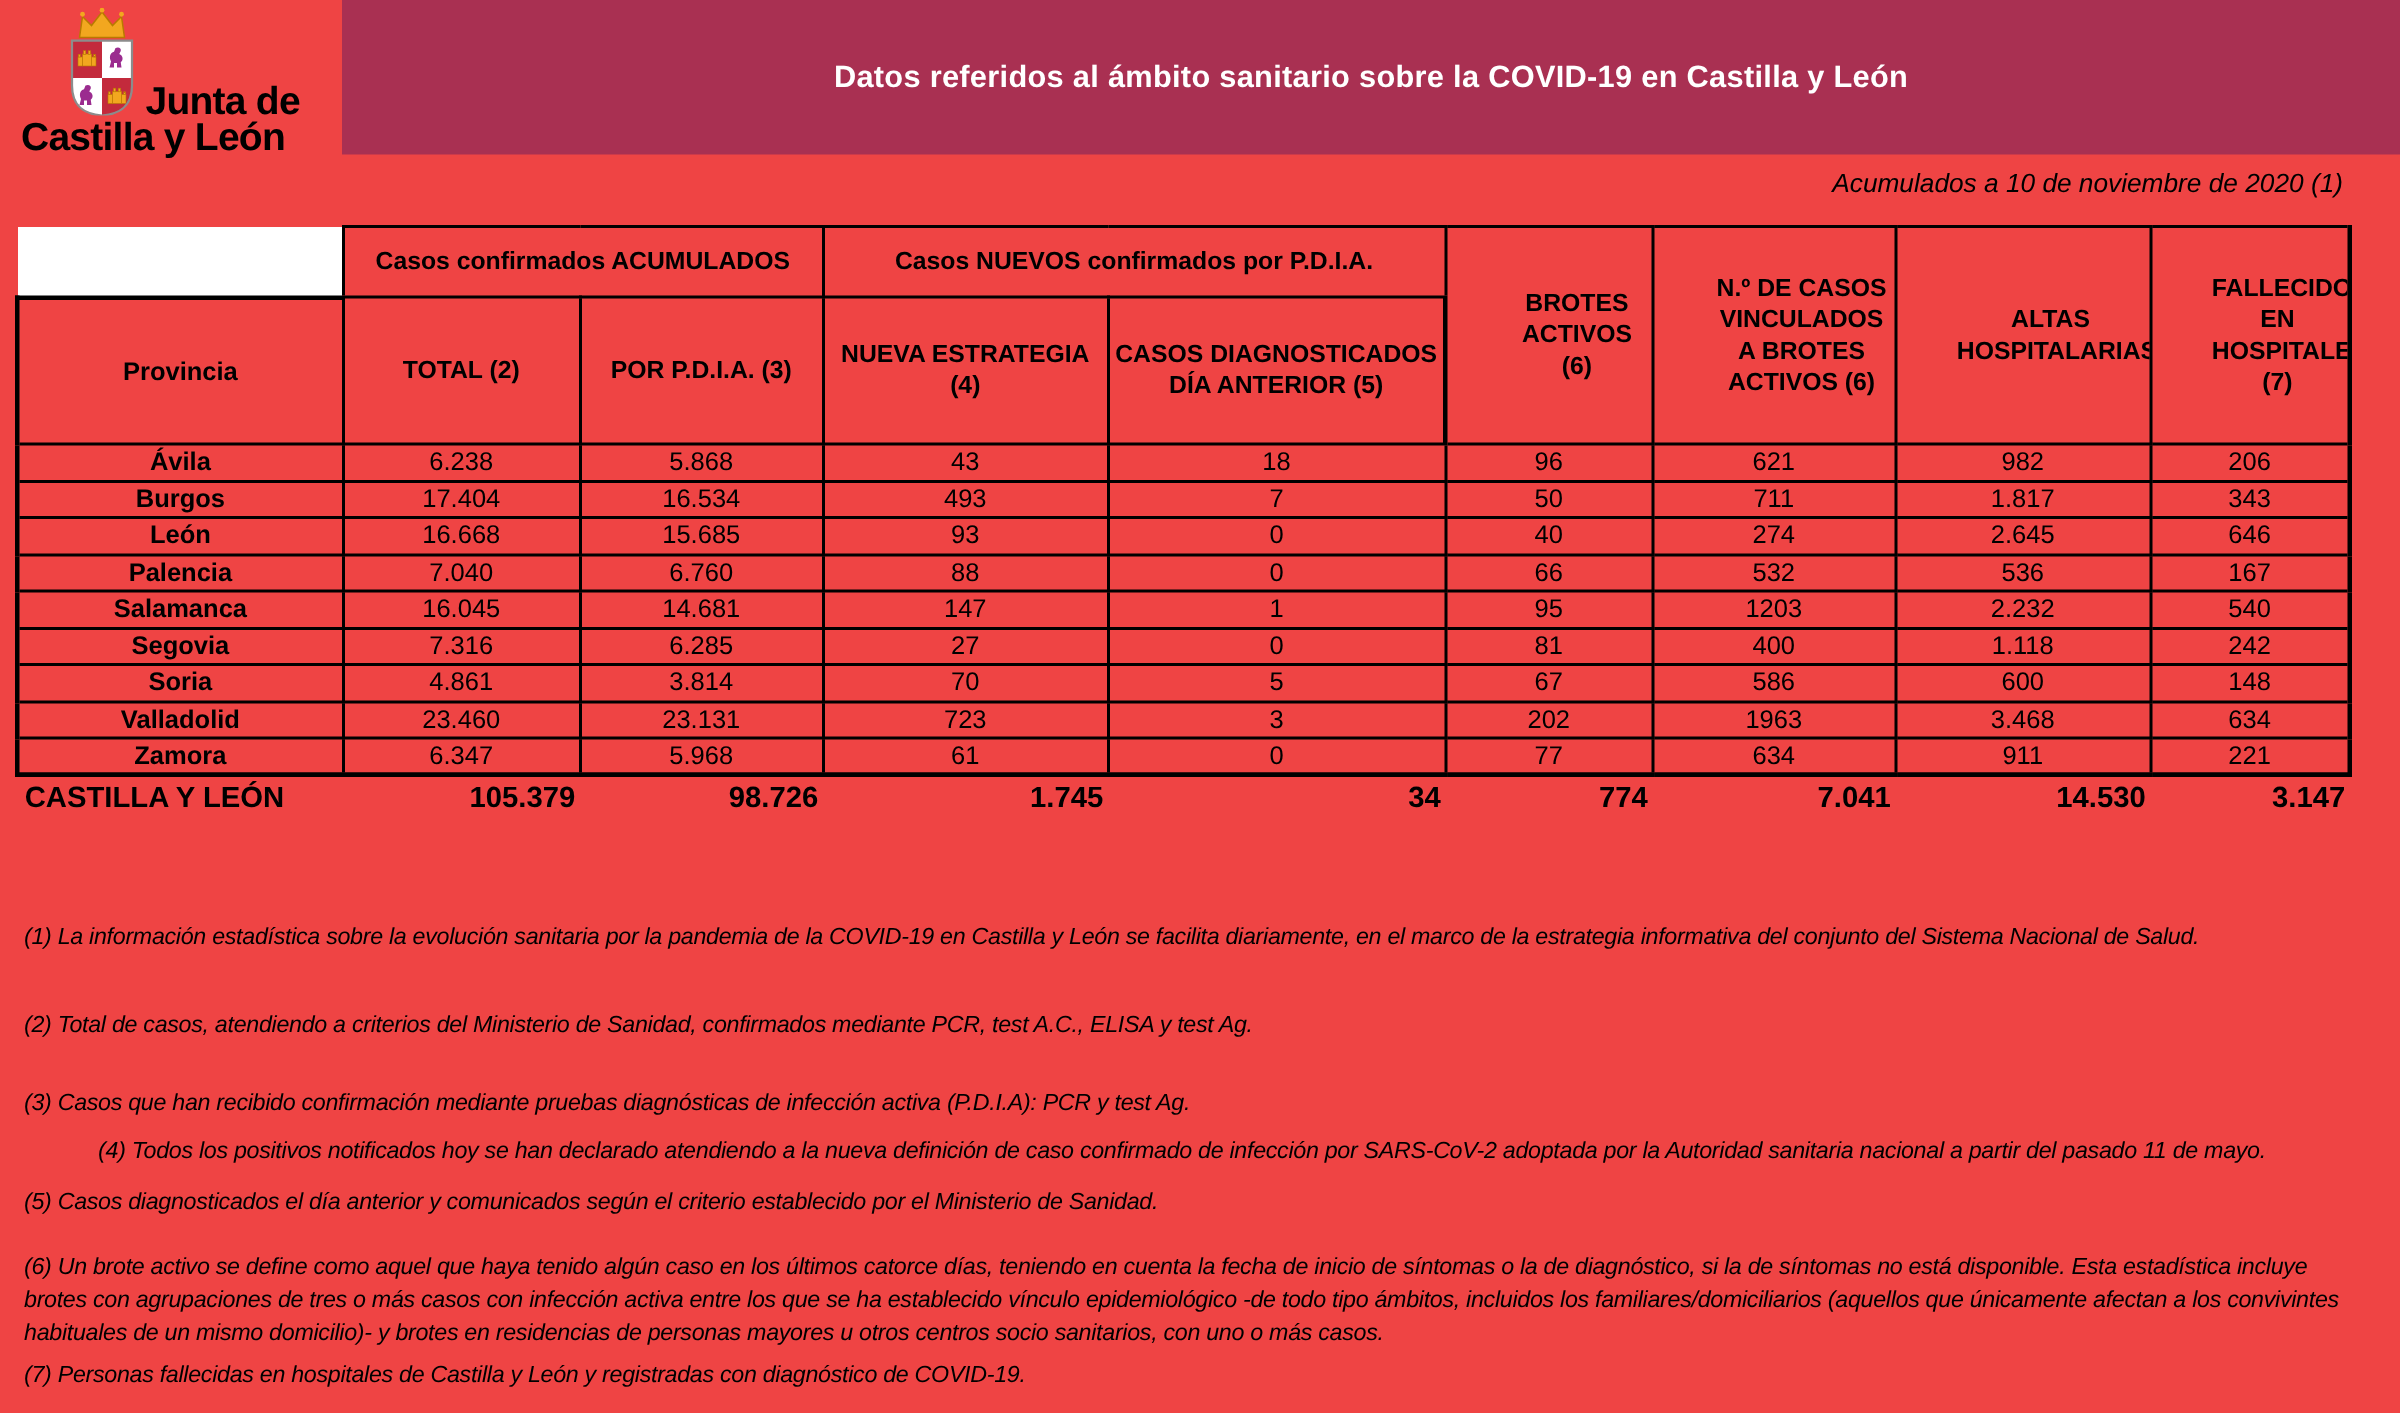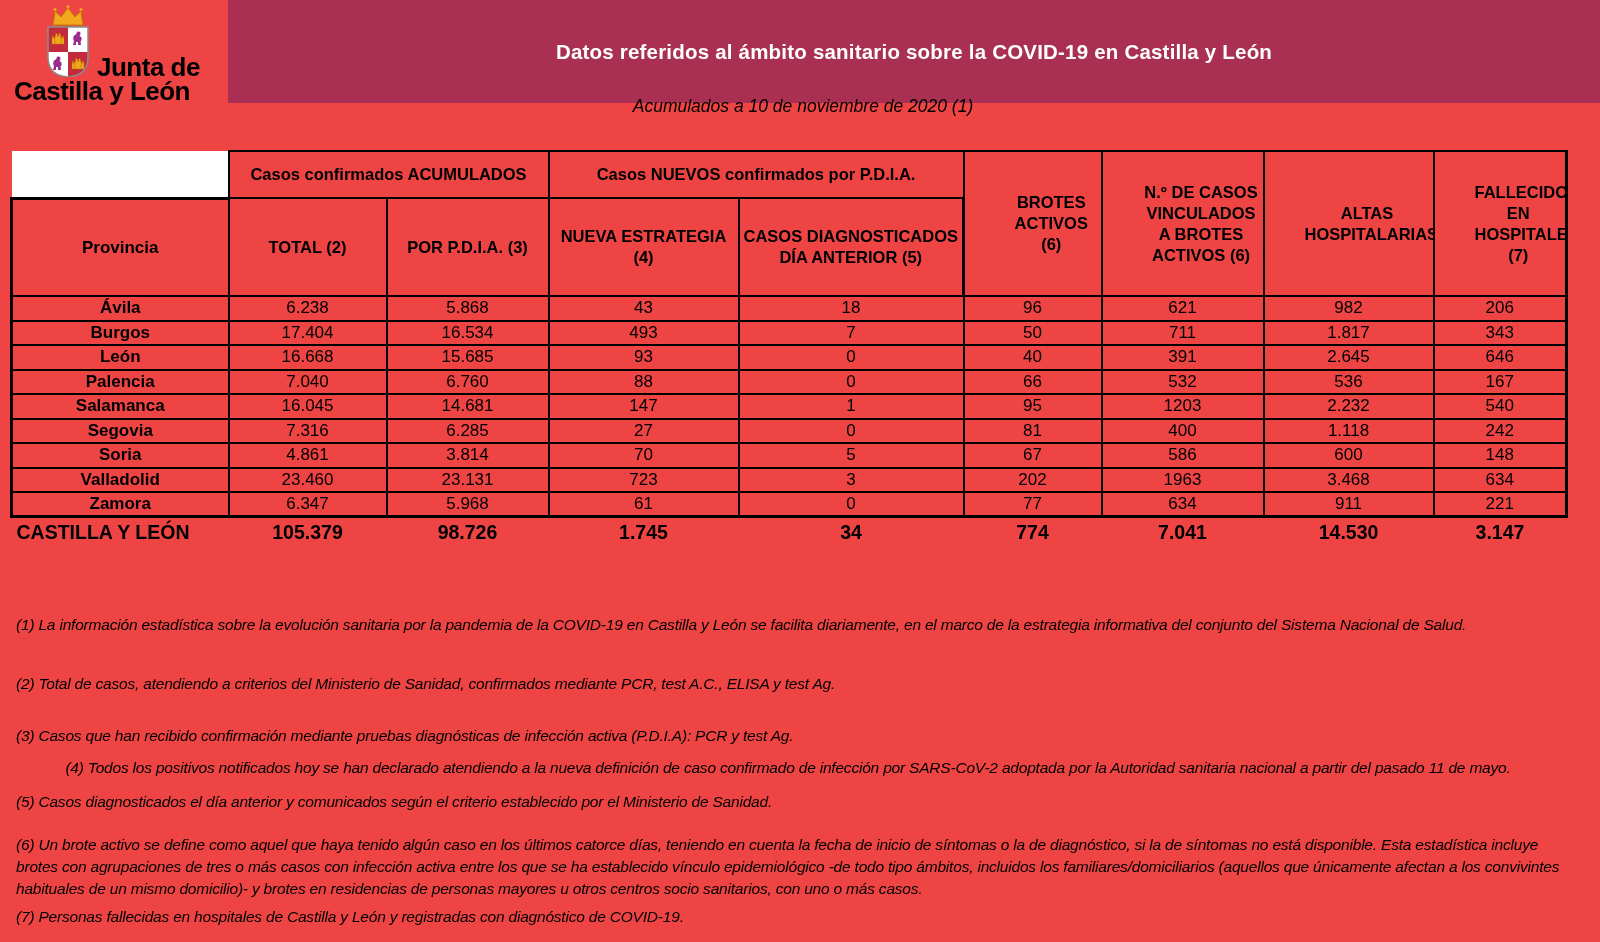--- a/index.html
+++ b/index.html
@@ -21,22 +21,22 @@
   .banner {
     position: absolute; left: 228px; right: 0; top: 0; height: 103px;
     background: #A93052;
     display: flex; align-items: center; justify-content: center;
   }
   .banner h1 {
     margin: 0; color: #fff; font-size: 20.5px; font-weight: bold; letter-spacing: 0.2px;
   }
 
   .date-note {
-    position: absolute; top: 96px; left: 0; right: 38px;
-    text-align: center; font-style: italic; font-size: 17.5px; margin-left: 44px;
+    position: absolute; top: 112px; left: 0; right: 38px;
+    text-align: right; font-style: italic; font-size: 17.5px; margin-left: 44px;
   }
 
   
   .data-table {
     position: absolute; top: 150px; left: 10px;
     border-collapse: collapse; table-layout: fixed;
     width: 1555px;
     font-size: 17px;
   }
   .data-table th, .data-table td {
@@ -59,21 +59,21 @@
   tbody tr { height: 24.5px; }
   tbody td.prov { text-align: center; font-weight: bold; line-height: 22px; }
   tbody td.num  { text-align: center; line-height: 22px; }
   tbody tr:last-child td { border-bottom: 3px solid #000; }
 
   .total-row { height: 31px; }
   .data-table .total-row td, .data-table .total-row td:first-child, .data-table .total-row td:last-child {
     border: none; font-weight: bold; font-size: 19.5px;
   }
   .total-row .total-label { text-align: left; padding-left: 5px; }
-  .total-row td { text-align: center; }
+  .total-row td { text-align: right; }
 
   
   .footnotes {
     position: absolute; top: 614px; left: 16px; right: 40px;
     font-style: italic; font-size: 15.5px; line-height: 22px; letter-spacing: -0.2px;
   }
   .footnotes p { margin: 0; }
   .fn-1 { margin-bottom: 37px !important; }
   .fn-2 { margin-bottom: 30px !important; }
   .fn-3 { margin-bottom: 10px !important; }
@@ -190,21 +190,21 @@
           <td class="num">1.817</td>
           <td class="num">343</td>
         </tr>
         <tr>
           <td class="prov">León</td>
           <td class="num">16.668</td>
           <td class="num">15.685</td>
           <td class="num">93</td>
           <td class="num">0</td>
           <td class="num">40</td>
-          <td class="num">391</td>
+          <td class="num">274</td>
           <td class="num">2.645</td>
           <td class="num">646</td>
         </tr>
         <tr>
           <td class="prov">Palencia</td>
           <td class="num">7.040</td>
           <td class="num">6.760</td>
           <td class="num">88</td>
           <td class="num">0</td>
           <td class="num">66</td>

